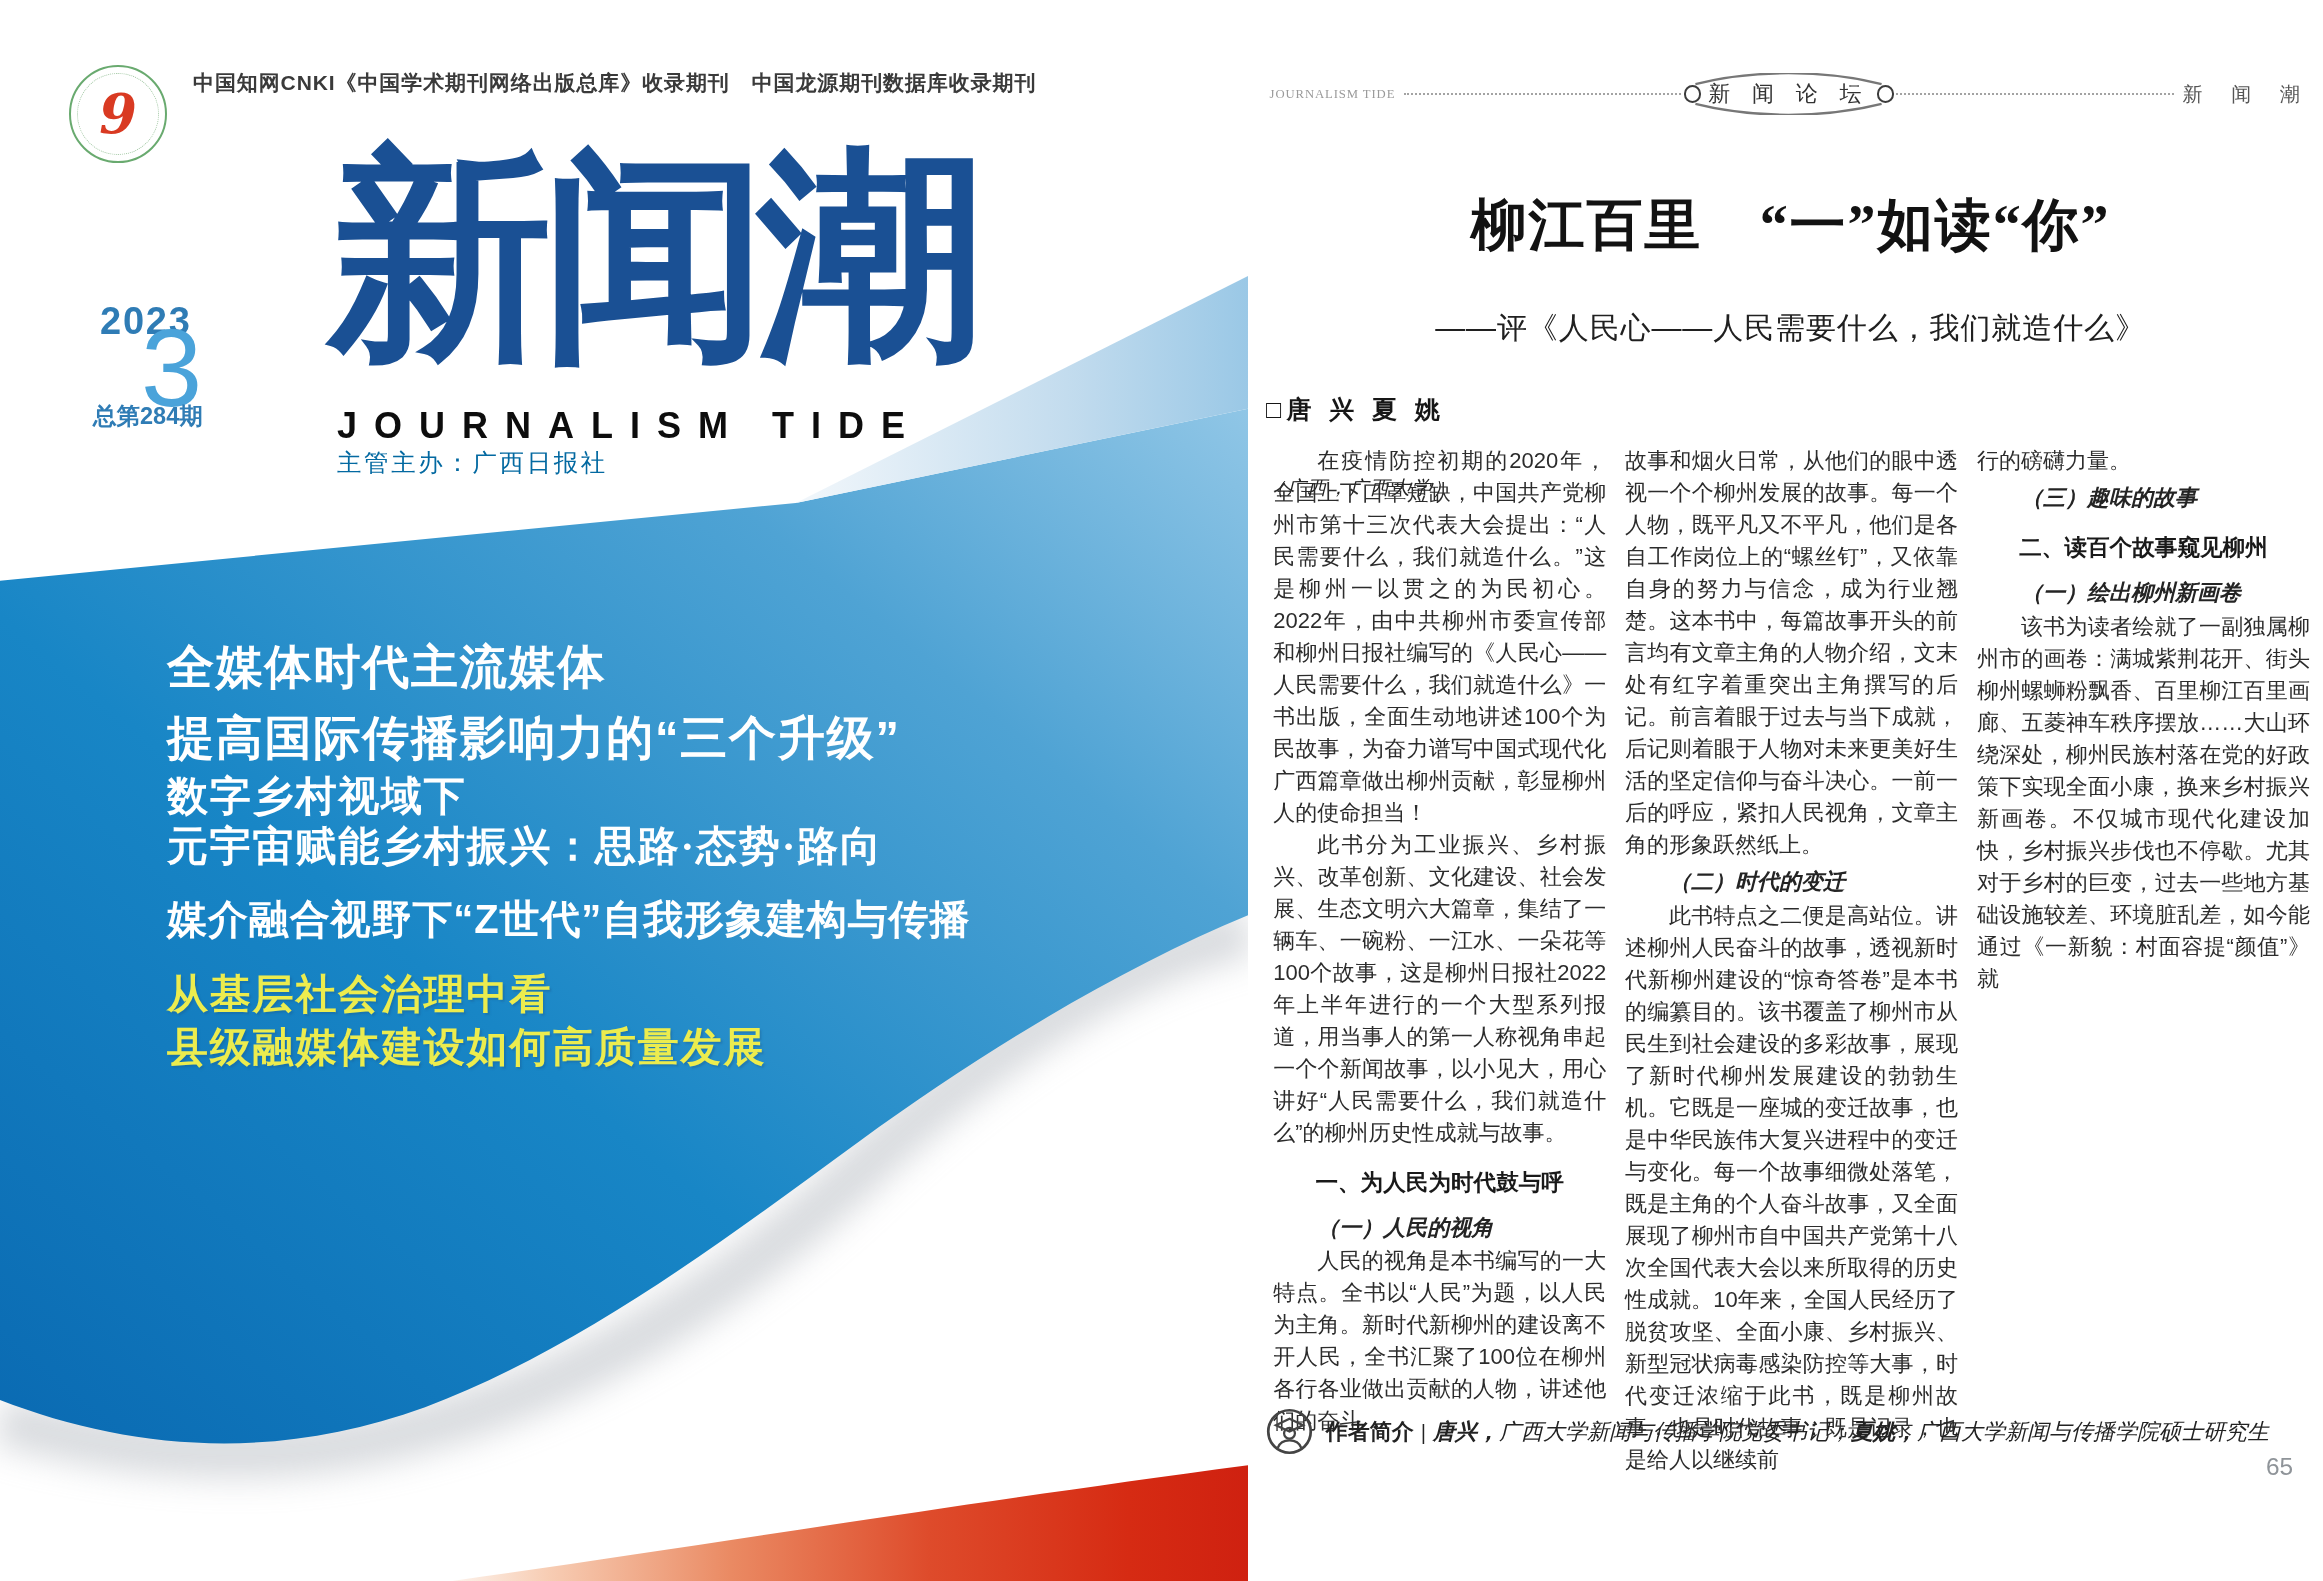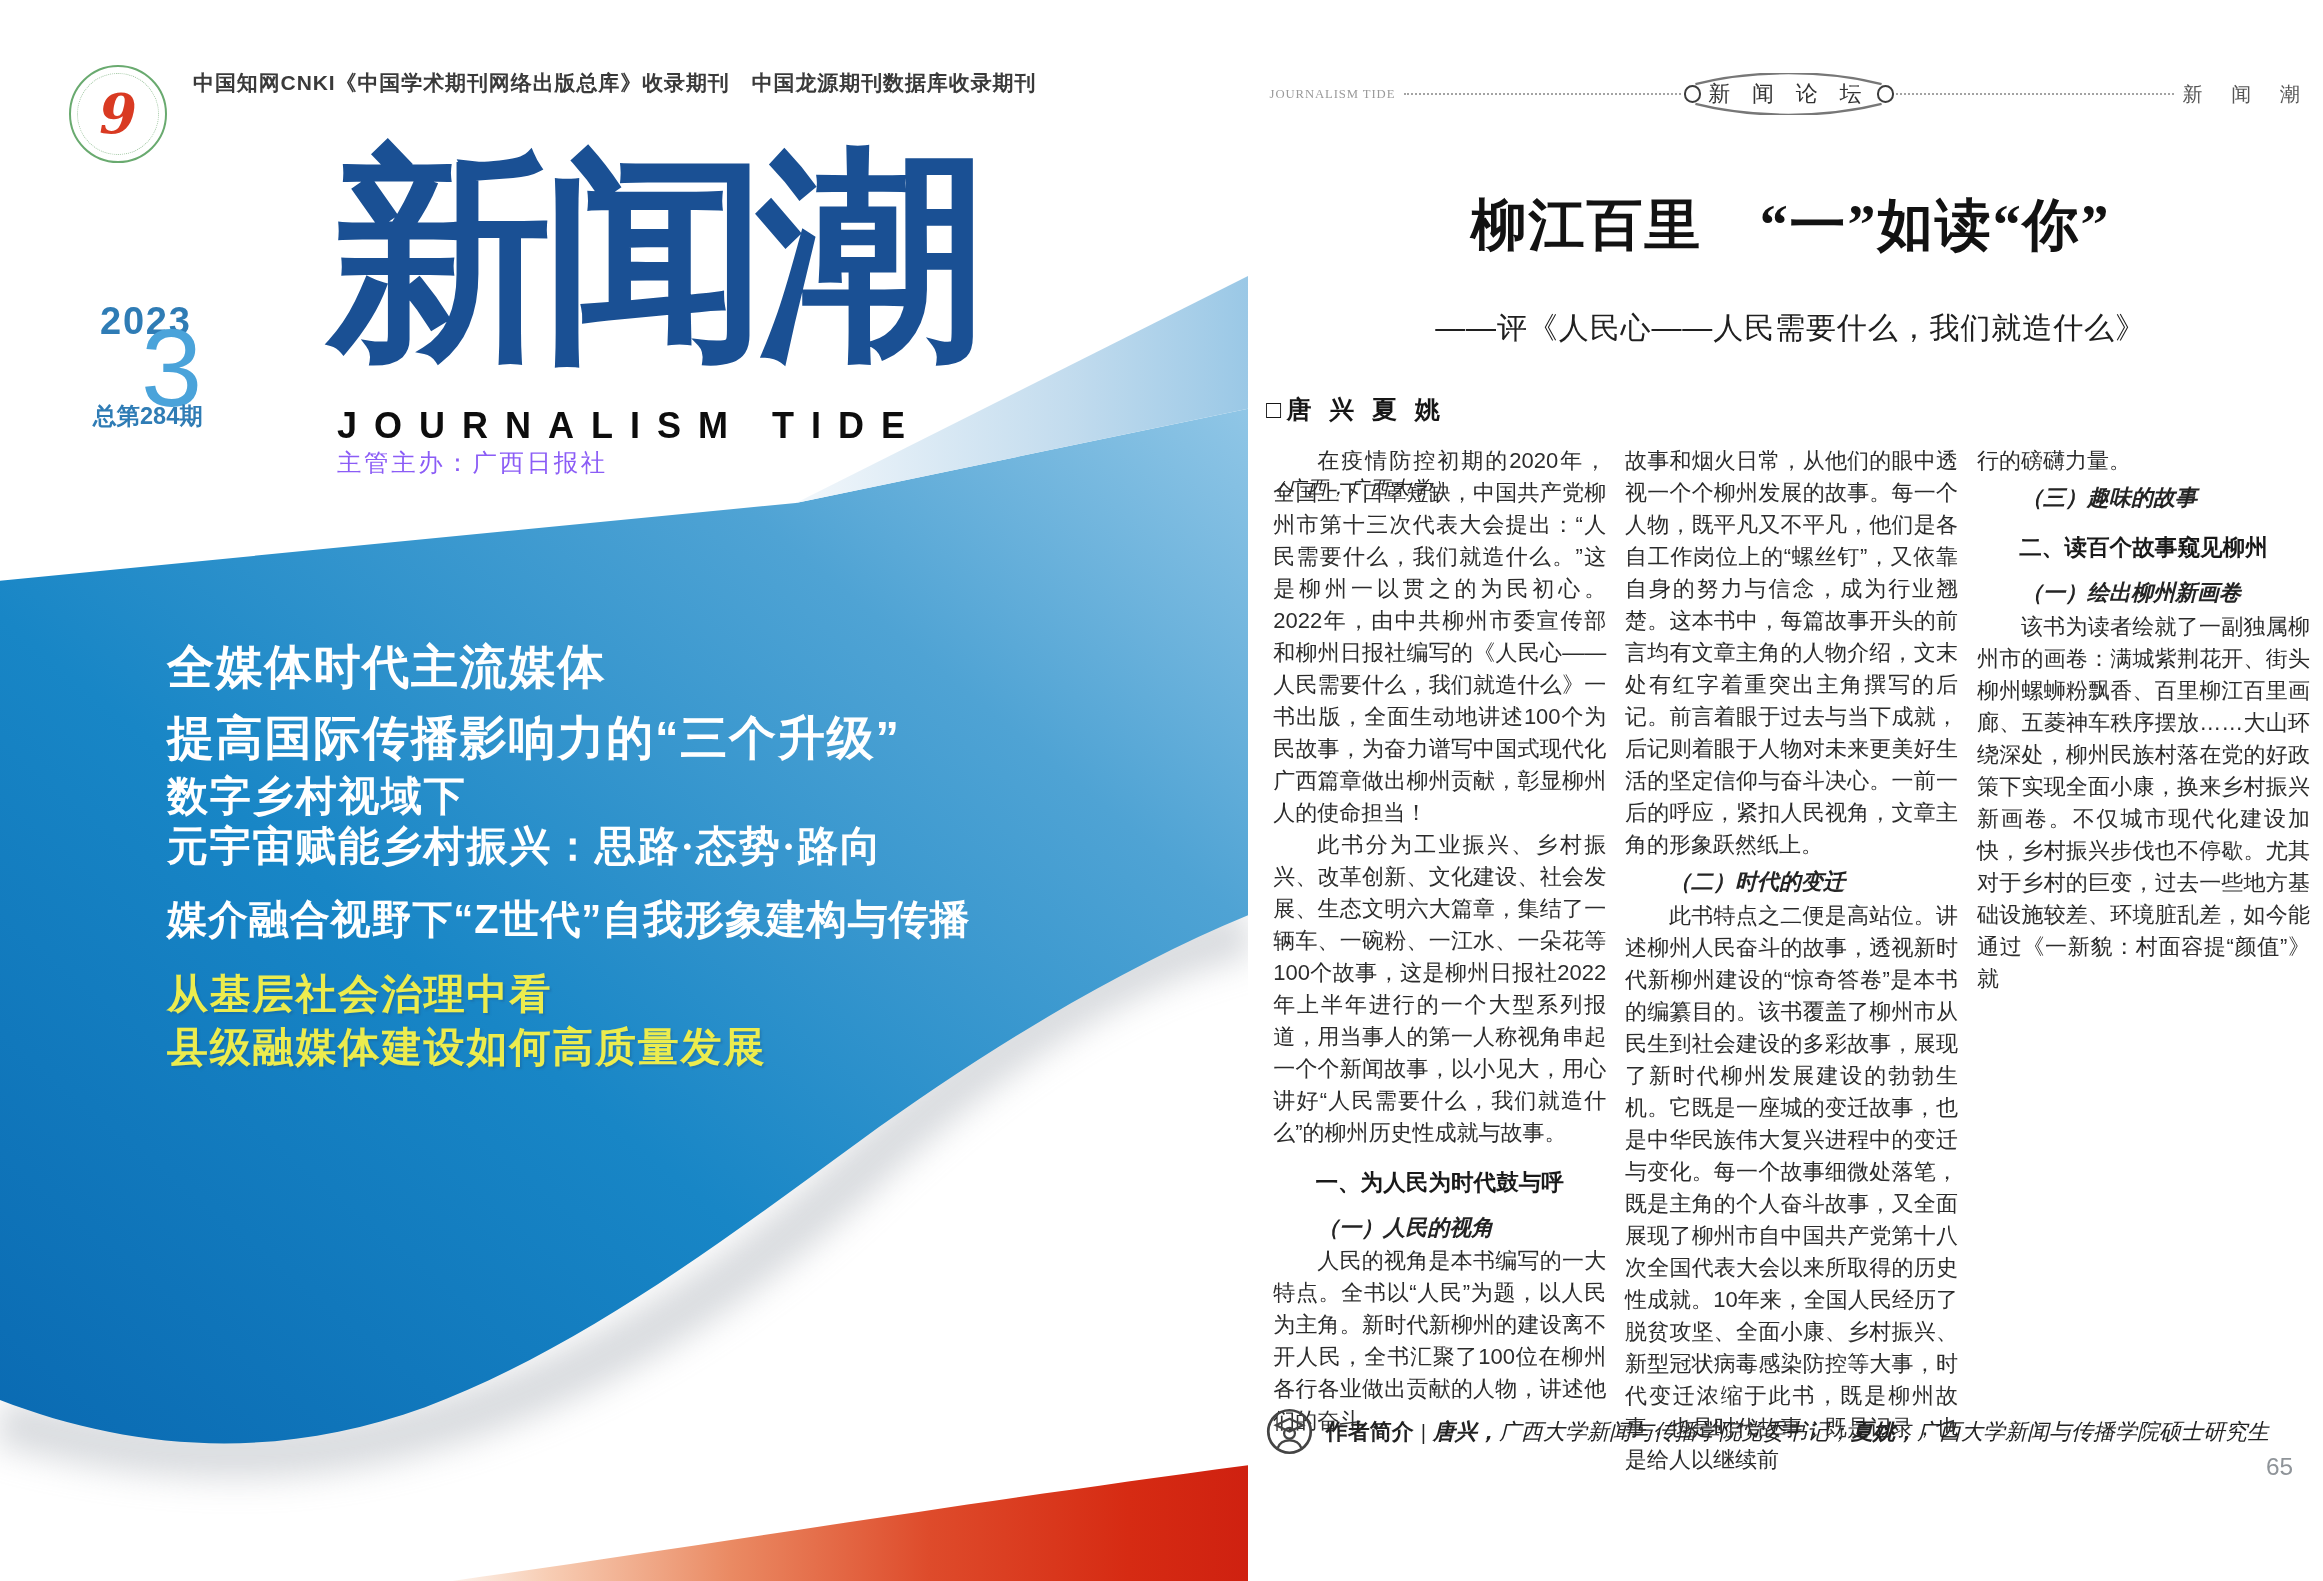--- a/index.html
+++ b/index.html
@@ -15,21 +15,21 @@
   .logo-digit{font-size:54px;font-weight:bold;font-style:italic;color:#d93a22;line-height:1;
               font-family:"DejaVu Serif",serif;}
   .index-note{position:absolute;left:193px;top:69px;font-size:21px;font-weight:600;color:#3a3a3a;letter-spacing:0.9px;}
   .issue-year{position:absolute;left:100px;top:300px;font-size:38px;color:#2f7cb5;font-weight:600;letter-spacing:1.8px;}
   .issue-num{position:absolute;left:141px;top:313px;font-size:110px;color:#4aa3da;line-height:1;}
   .issue-total{position:absolute;left:93px;top:400px;font-size:23.5px;font-weight:bold;color:#2f7cb5;}
   .masthead{position:absolute;left:327px;top:143px;margin:0;font-size:226px;line-height:1;
             font-weight:900;color:#1a5094;letter-spacing:-11px;white-space:nowrap;}
   .masthead-en{position:absolute;left:337px;top:405px;font-size:36px;font-weight:bold;color:#0d0d0d;
                letter-spacing:17px;white-space:nowrap;}
-  .publisher{position:absolute;left:337px;top:447px;font-size:24.4px;color:#8b5cf6;letter-spacing:2.7px;}
+  .publisher{position:absolute;left:337px;top:447px;font-size:24.4px;color:#0369a1;letter-spacing:2.7px;}
   .feat{position:absolute;left:167px;color:#ffffff;white-space:nowrap;}
   .feat1{top:631px;font-size:47px;font-weight:bold;line-height:71px;letter-spacing:1.8px;}
   .feat2{top:771px;font-size:41px;line-height:50px;font-family:"Liberation Serif",serif;font-weight:600;letter-spacing:1.8px;}
   .feat3{top:892px;font-size:40px;font-weight:bold;letter-spacing:0.9px;text-align:right;}
   .feat4{top:968px;font-size:41px;font-weight:bold;line-height:53px;color:#ecec4e;letter-spacing:1.8px;
          text-shadow:1.8px 1.8px 1.8px rgba(30,90,140,.35);}
 
   
   .article{position:absolute;left:1266px;top:0;width:1057px;height:1581px;}
   .art-header{position:absolute;left:3.6px;top:76px;width:1042px;height:36px;display:flex;align-items:center;}

